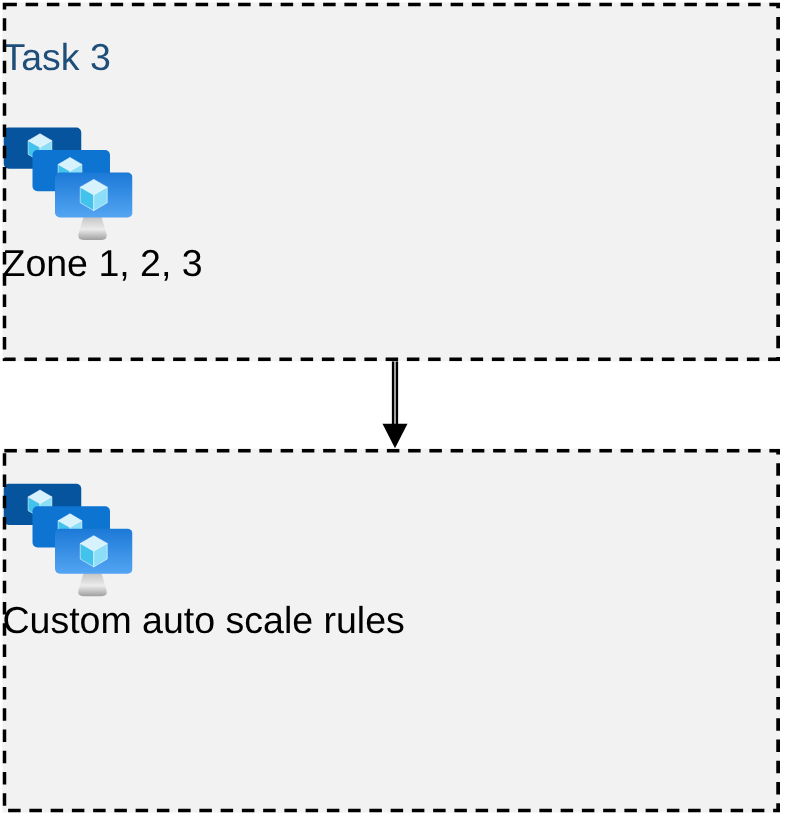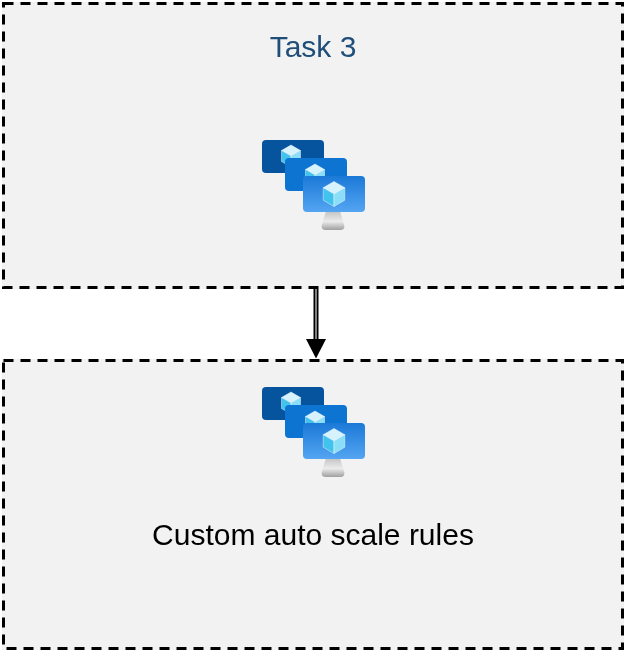--- a/index.html
+++ b/index.html
@@ -19,23 +19,21 @@
     position: absolute;
     inset: 0;
   }
   .task-box {
     position: absolute;
     left: 2px;
     width: 622px;
     background: var(--box-bg, #f2f2f2);
     display: flex;
     flex-direction: column;
-    align-items: center;
     box-sizing: border-box;
-    gap: 38px;
   }
   .task-box-top   { top: 2px;   height: 287px; }
   .task-box-bottom{ top: 359px; height: 291px; }
   .box-border {
     position: absolute;
     inset: 0;
     pointer-events: none;
   }
   .box-border rect {
     fill: none;
@@ -133,20 +131,21 @@
 <div class="canvas">
 
   <div class="task-box task-box-top">
     <svg class="box-border" width="622" height="287">
       <rect x="1.5" y="1.5" width="619" height="284"></rect>
     </svg>
     <div class="task-title">Task 3</div>
     <svg class="vmss-icon" viewBox="0 0 104 92">
       <use href="#vmss-symbol"></use>
     </svg>
+    <div class="task-label">Zone 1, 2, 3</div>
   </div>
 
   <svg class="flow-arrow" viewBox="0 0 24 70">
     <line class="shaft" x1="10.5" y1="0" x2="10.5" y2="51"></line>
     <line class="shaft" x1="13.5" y1="0" x2="13.5" y2="51"></line>
     <polygon class="head" points="2,50 22,50 12,69.5"></polygon>
   </svg>
 
   <div class="task-box task-box-bottom">
     <svg class="box-border" width="622" height="291">

